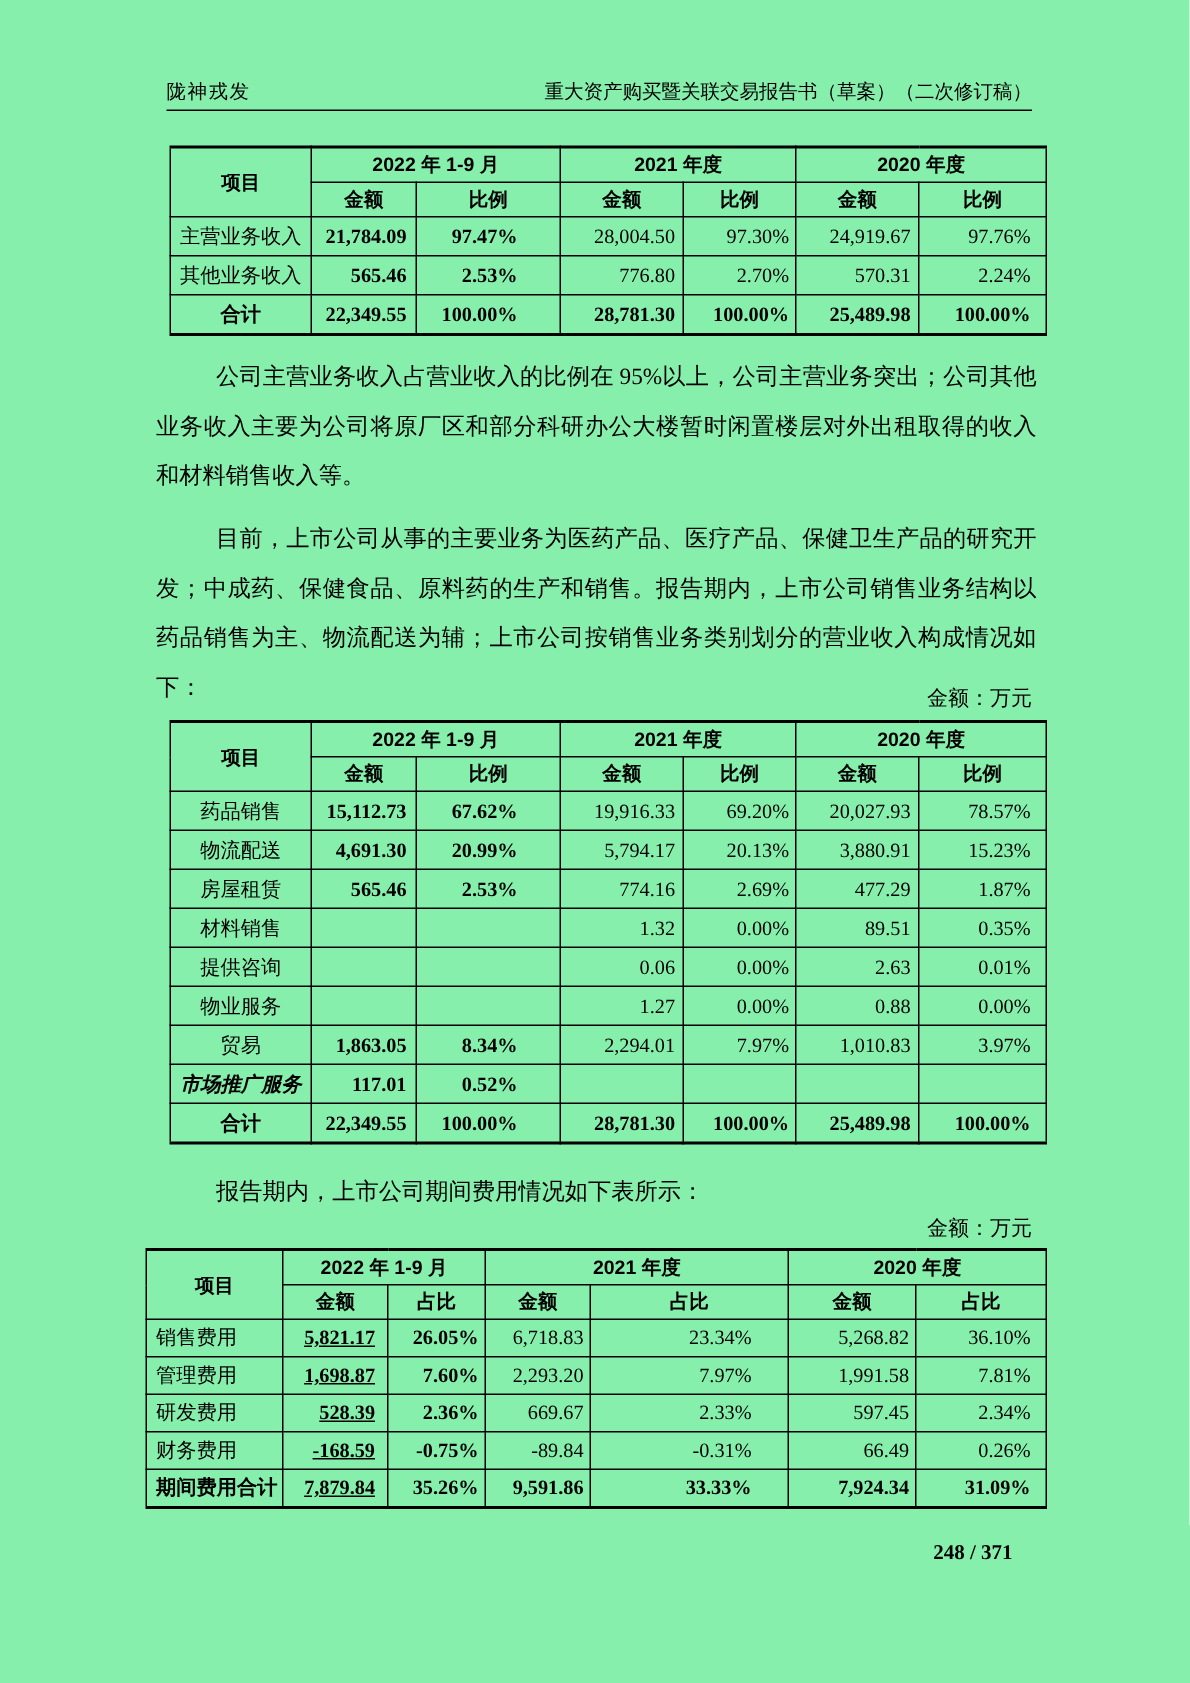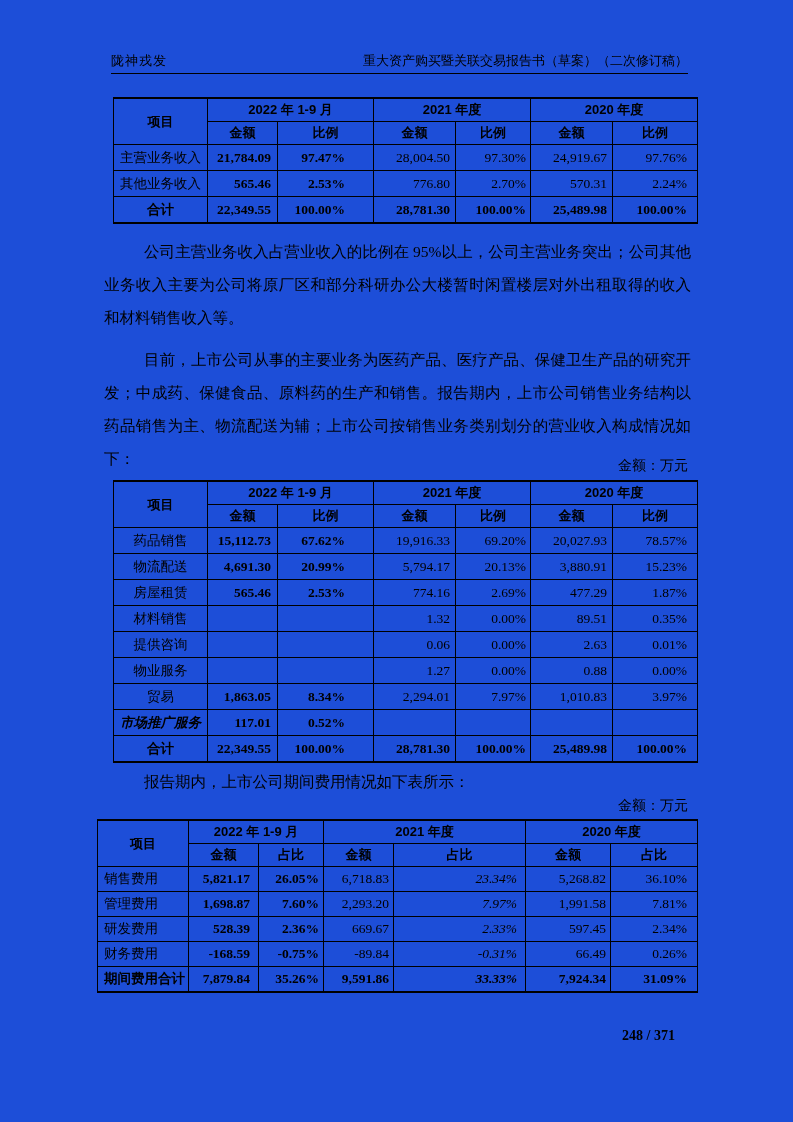--- a/index.html
+++ b/index.html
@@ -1,38 +1,38 @@
 <!DOCTYPE html>
 <html><head>
 <meta charset="utf-8">
 <style>
   html,body { margin:0; padding:0; background:#fff; }
   .page {
-    position:relative; width:793px; height:1122px; background:#1d4ed8;
+    position:relative; width:793px; height:1122px; background:#86efac;
     overflow:hidden; color:#000;
     font-family:"Liberation Serif","DejaVu Serif",serif;
   }
   .content { position:absolute; left:97px; top:0; width:603px; }
 
   
   .doc-header {
     margin:52px 12px 0 14px; padding-bottom:3px;
     border-bottom:1.5px solid #000;
     display:flex; justify-content:space-between; align-items:baseline;
     font-size:13px;
   }
   .doc-header .hl { letter-spacing:1px; }
 
   
   .body-para {
     margin:11px 9px 0 7px; font-size:15.5px; line-height:33px;
     text-align:justify; text-indent:40px;
   }
   .body-para.p2 { margin-top:9px; }
-  .body-para.single { line-height:22px; margin-top:8px; }
+  .body-para.single { line-height:22px; margin-top:21px; }
 
   .unit-label  { text-align:right; margin:-18px 12px 2px 0; font-size:14px; }
   .unit-label2 { text-align:right; margin:4px 12px 2px 0;  font-size:14px; }
 
   .section-heading { margin:15px 0 0 55px; font-size:15px; line-height:22px; letter-spacing:1px; }
 
   
   .tw1 { margin:23px 0 0 16px; }
   .tw2 { margin:5px 0 0 16px; }
   .tw3 { margin:4px 0 0 0; }
@@ -57,24 +57,24 @@
   }
   tr.total td { border-top:1.5px solid #000; font-weight:bold; }
   td.boldc { font-weight:bold; }
   td.emph { font-weight:bold; font-style:italic;text-align:center; }
   table.t12t .c1 { padding-right:6px; }
   table.t12t .c2 { padding-right:28px; }
   table.t12t .c3 { padding-right:5px; }
   table.t12t .c4 { padding-right:4px; }
   table.t12t .c5 { padding-right:5px; }
   table.t12t .c6 { padding-right:10px; }
-  table.t3table .c1 { padding-right:8px; }
+  table.t3table .c1 { padding-right:8px;text-decoration:underline; }
   table.t3table .c2 { padding-right:4px; }
   table.t3table .c3 { padding-right:4px; }
-  table.t3table .c4 { padding-right:8px;font-style:italic; }
+  table.t3table .c4 { padding-right:24px; }
   table.t3table .c5 { padding-right:4px; }
   table.t3table .c6 { padding-right:10px; }
 
   .page-number {
     position:absolute; top:1028px; right:118px;
     font-weight:bold; font-size:14px;
     font-family:"Liberation Serif","DejaVu Serif",serif;
   }
 </style>
 </head>

